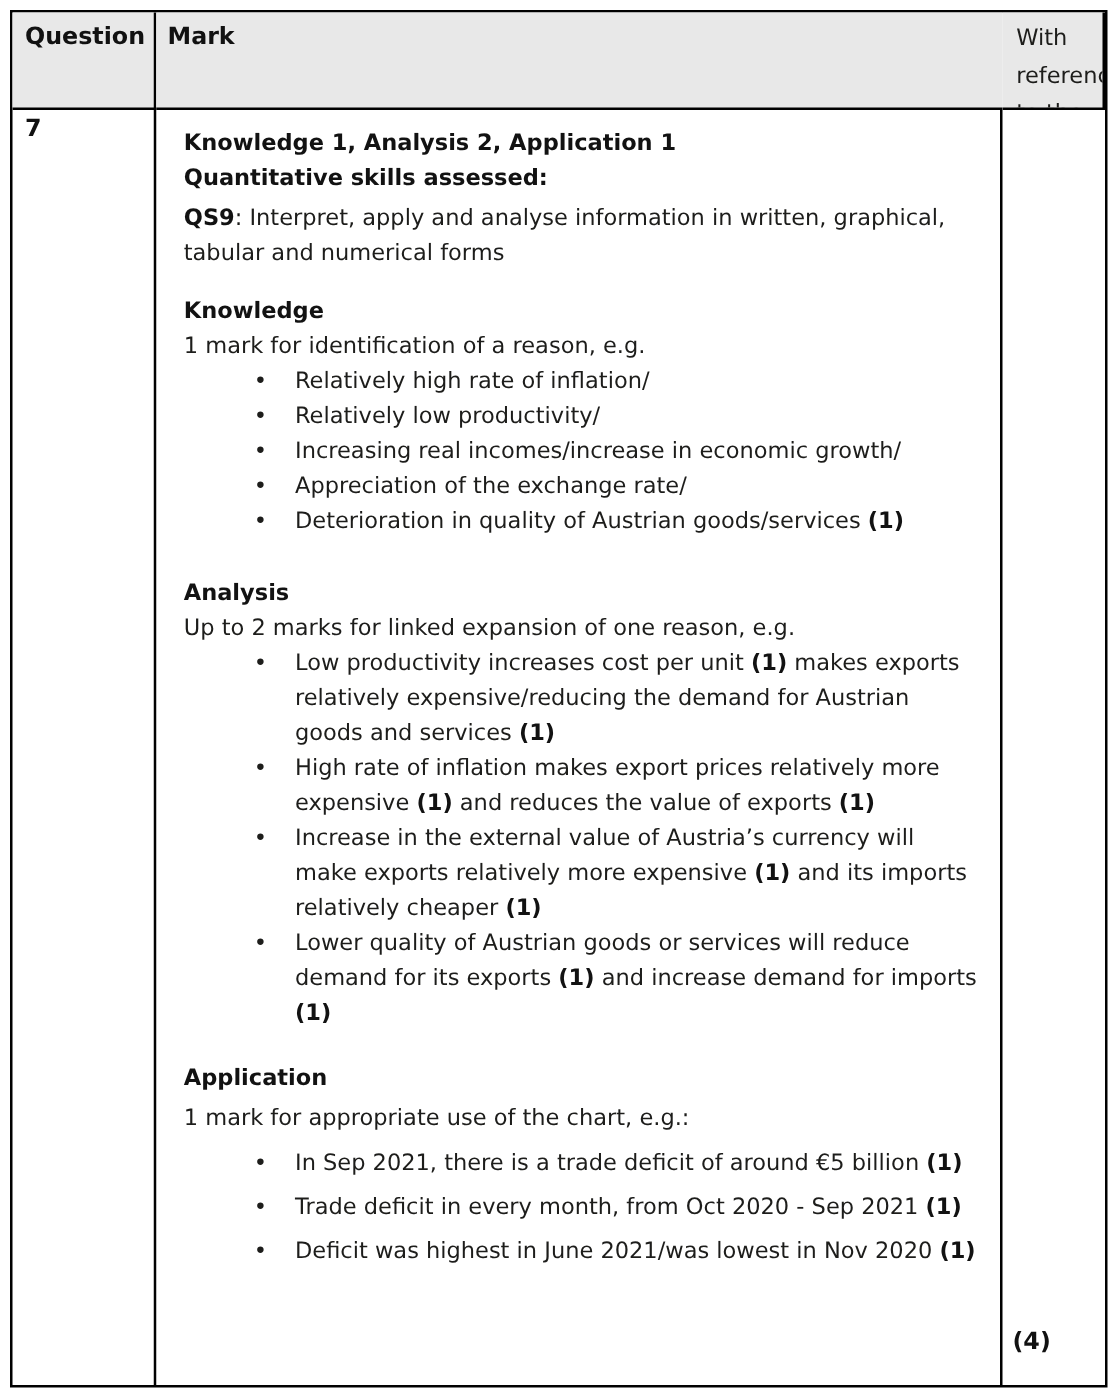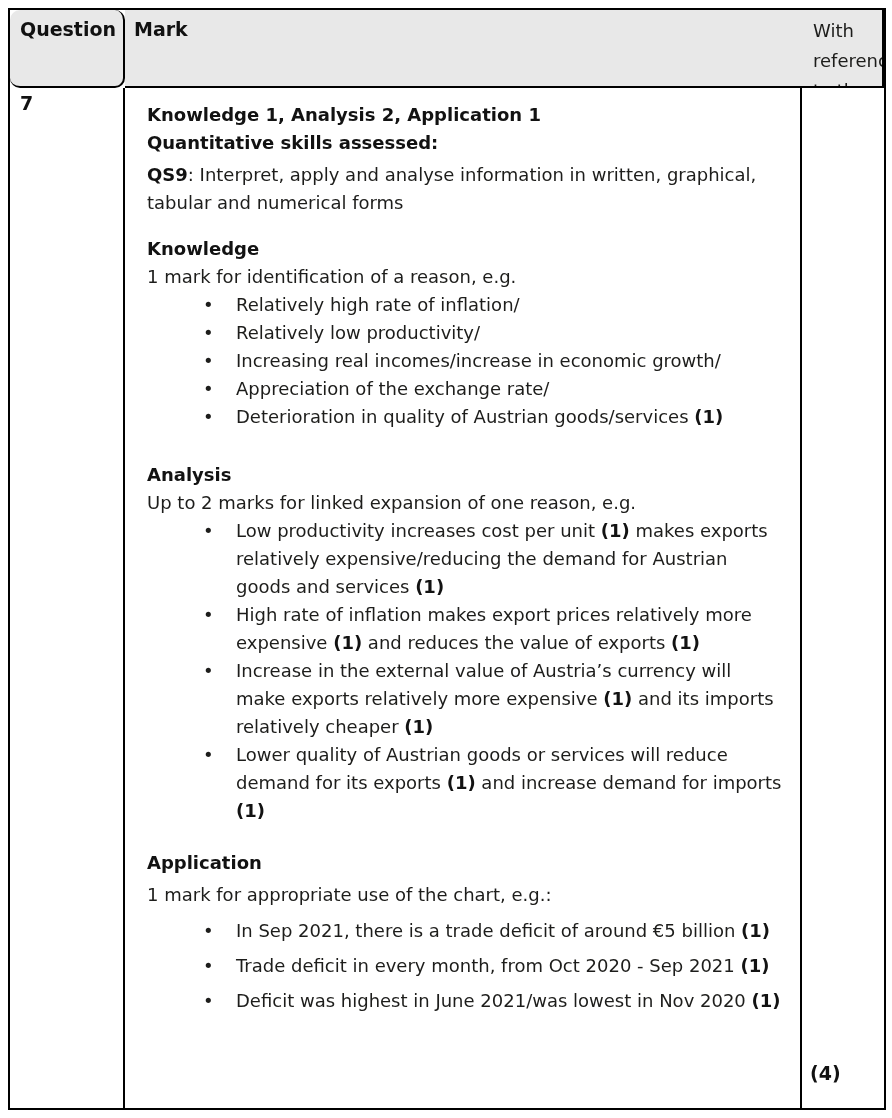--- a/index.html
+++ b/index.html
@@ -33,21 +33,20 @@
     overflow: hidden;
   }
   .col-q, .col-c { border-right: 2px solid #000000; }
   .head { background: #e8e8e8; border-bottom: 2px solid #000000; }
 
   .head-q {
     font-weight: bold;
     font-size: 19px;
     padding: 8px 6px 0 10px;
     color: #111111;
-    border-radius: 10px;
   }
   .head-prompt {
     font-size: 18px;
     line-height: 30px;
     padding: 6px 14px 0 11px;
   }
   .head-m {
     font-weight: bold;
     font-size: 19px;
     padding: 8px 4px 0 9px;

